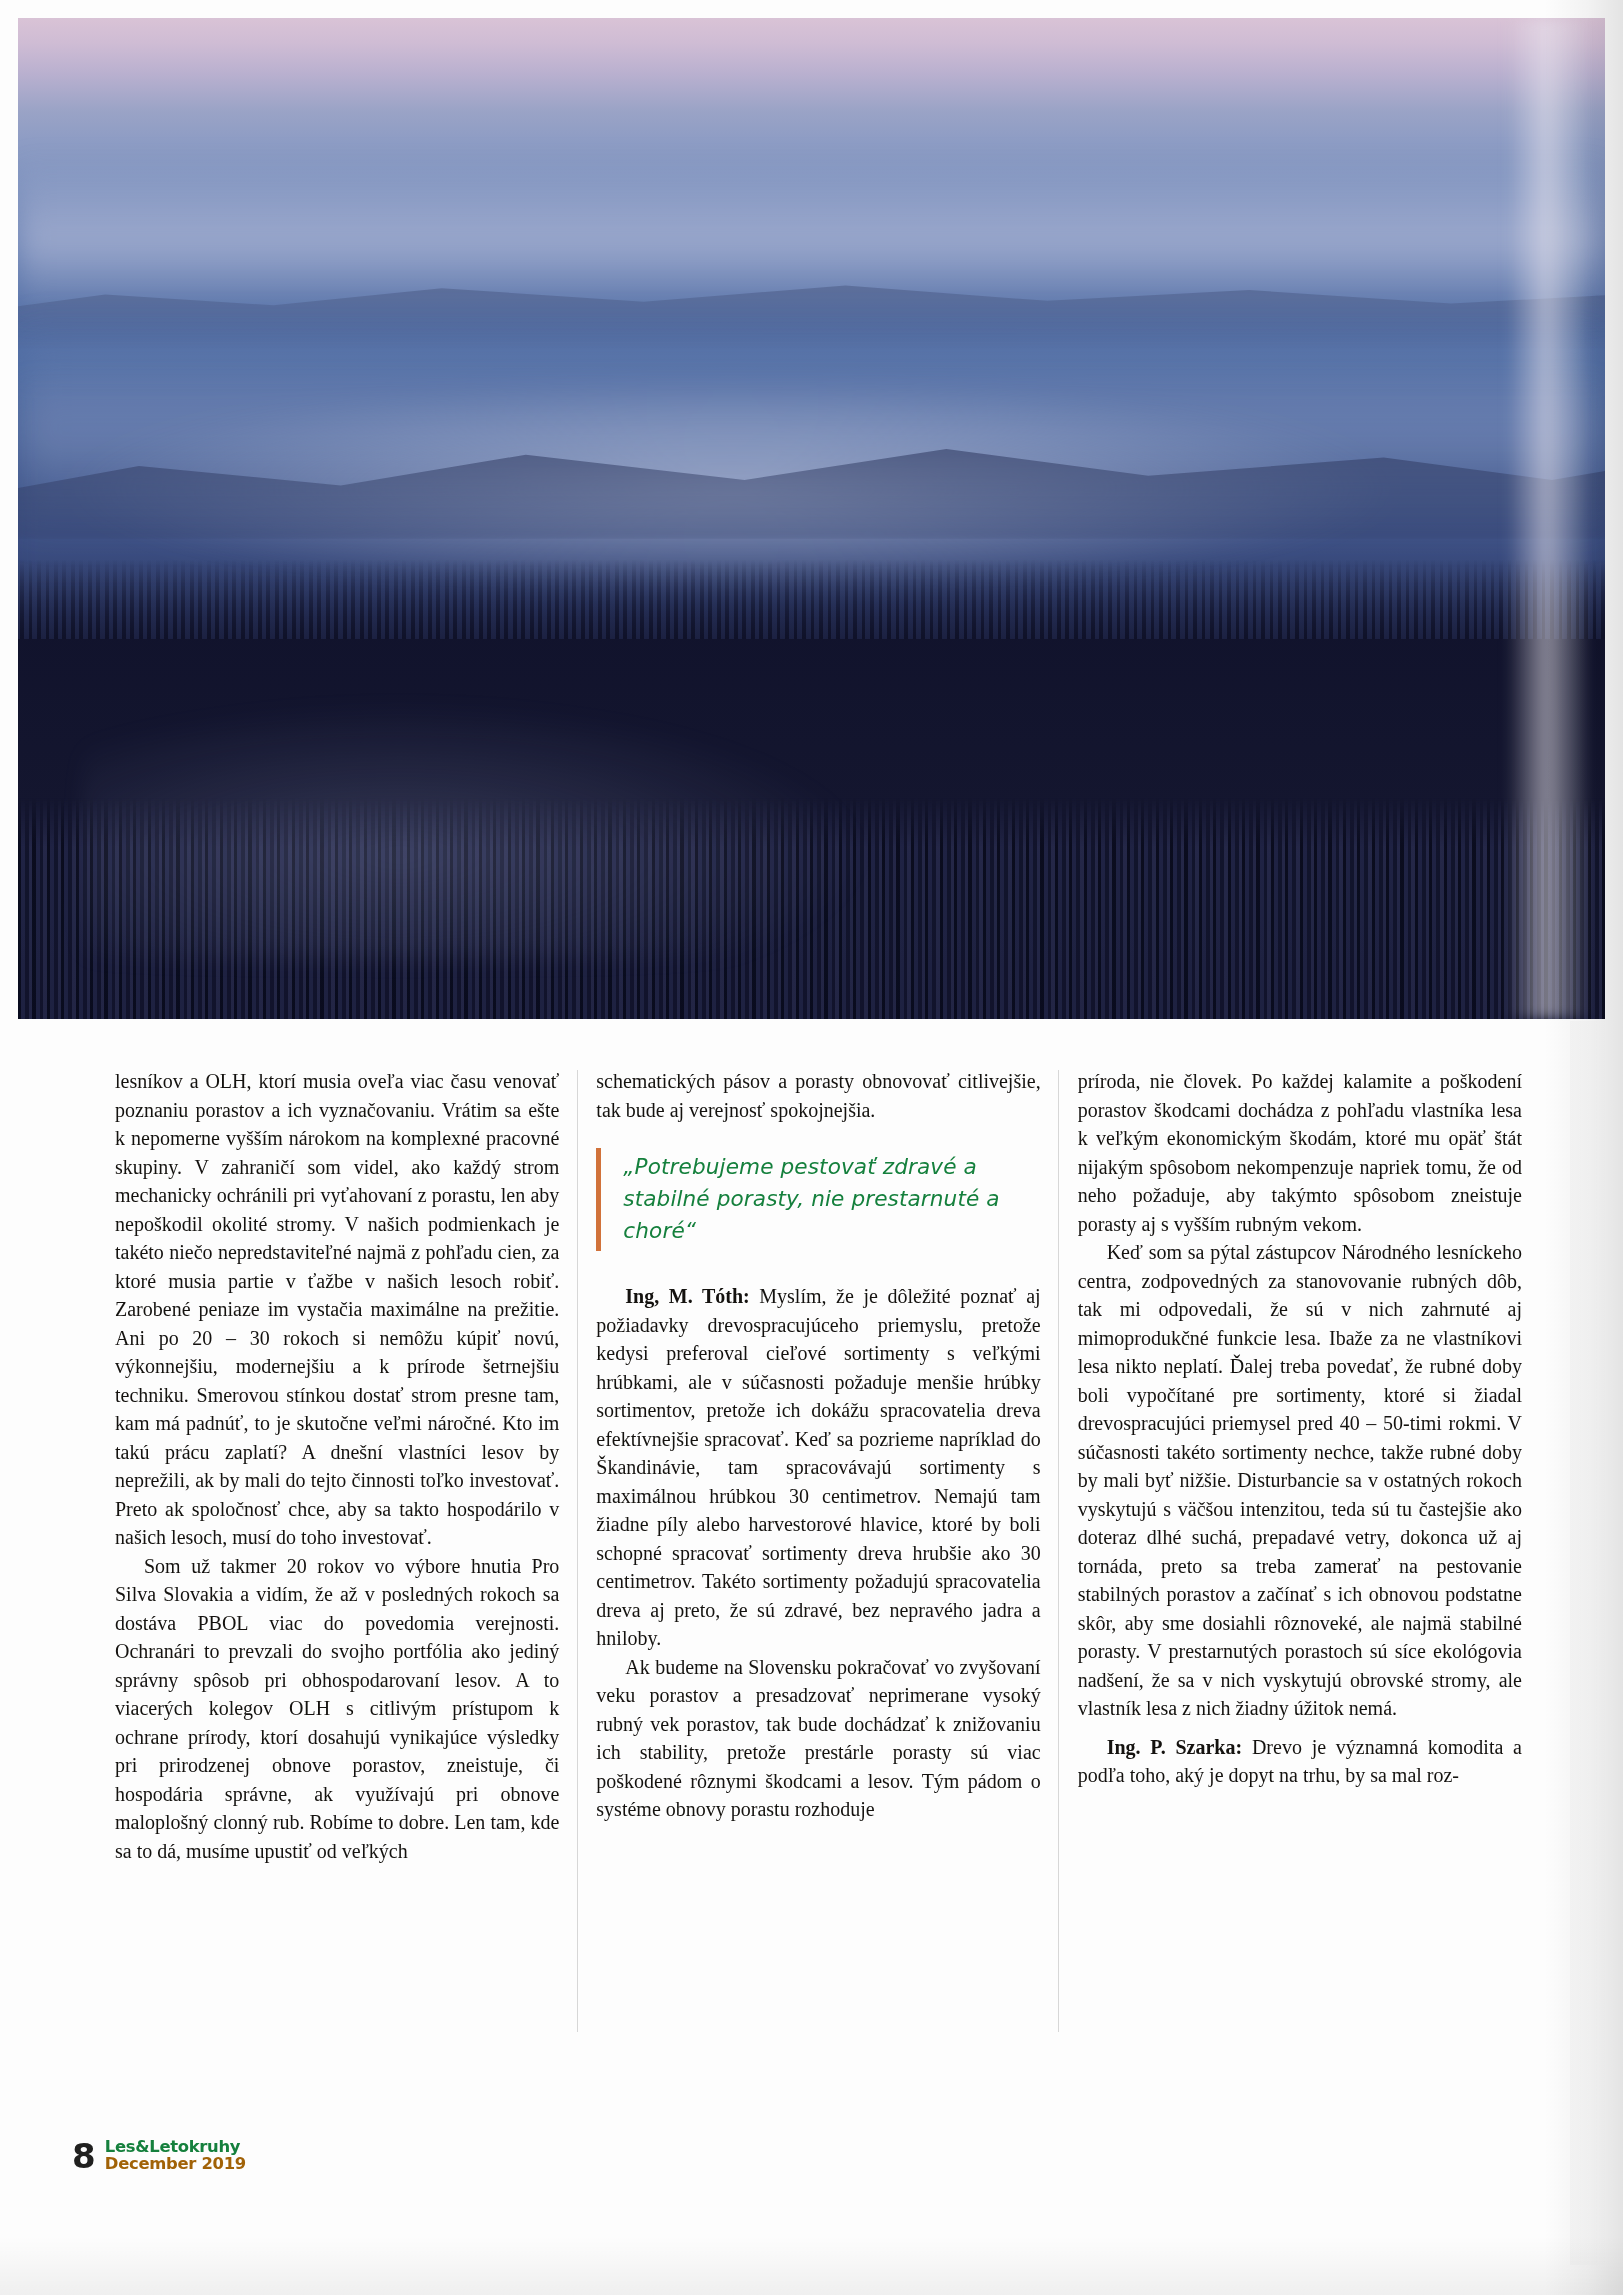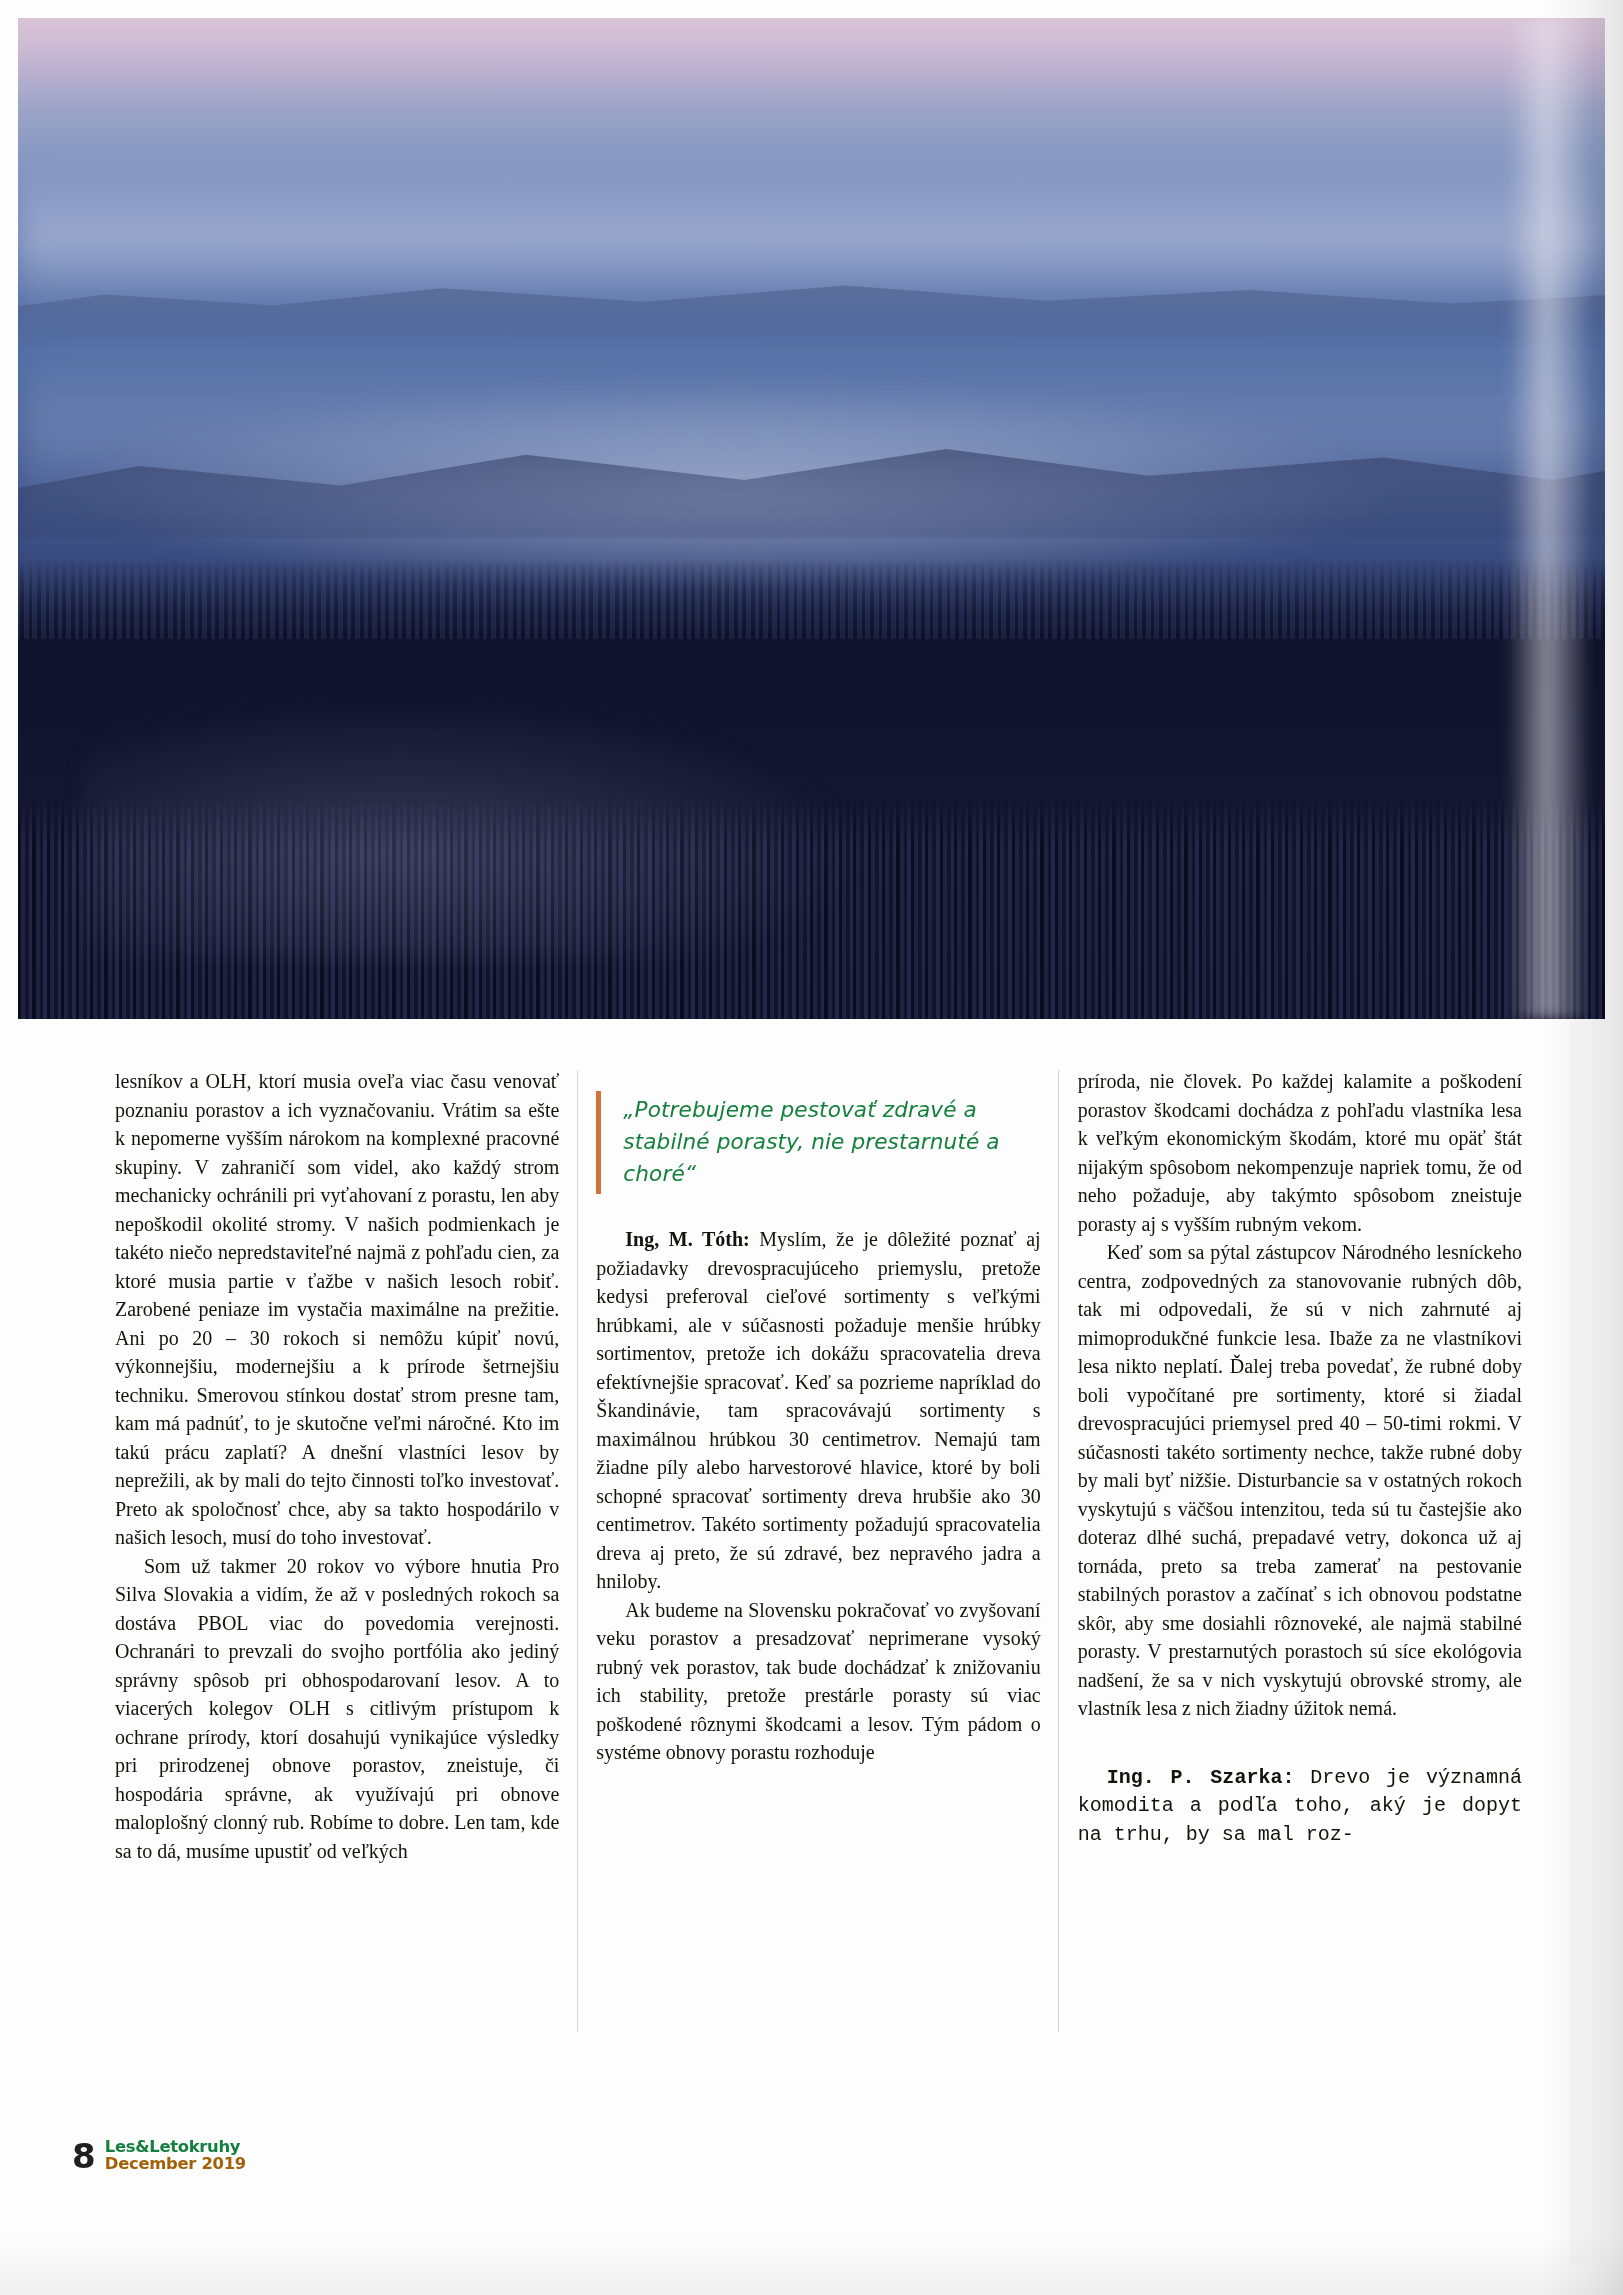--- a/index.html
+++ b/index.html
@@ -266,33 +266,34 @@
   <div class="columns">
 
     <div class="col">
       <div class="divider"></div>
       <p>lesníkov a OLH, ktorí musia oveľa viac času venovať poznaniu porastov a ich vyznačovaniu. Vrátim sa ešte k nepomerne vyšším nárokom na komplexné pracovné skupiny. V zahraničí som videl, ako každý strom mechanicky ochránili pri vyťahovaní z porastu, len aby nepoškodil okolité stromy. V našich podmienkach je takéto niečo nepredstaviteľné najmä z pohľadu cien, za ktoré musia partie v ťažbe v našich lesoch robiť. Zarobené peniaze im vystačia maximálne na prežitie. Ani po 20 – 30 rokoch si nemôžu kúpiť novú, výkonnejšiu, modernejšiu a k prírode šetrnejšiu techniku. Smerovou stínkou dostať strom presne tam, kam má padnúť, to je skutočne veľmi náročné. Kto im takú prácu zaplatí? A dnešní vlastníci lesov by neprežili, ak by mali do tejto činnosti toľko investovať. Preto ak spoločnosť chce, aby sa takto hospodárilo v našich lesoch, musí do toho investovať.</p>
       <p class="indent">Som už takmer 20 rokov vo výbore hnutia Pro Silva Slovakia a vidím, že až v posledných rokoch sa dostáva PBOL viac do povedomia verejnosti. Ochranári to prevzali do svojho portfólia ako jediný správny spôsob pri obhospodarovaní lesov. A to viacerých kolegov OLH s citlivým prístupom k ochrane prírody, ktorí dosahujú vynikajúce výsledky pri prirodzenej obnove porastov, zneistuje, či hospodária správne, ak využívajú pri obnove maloplošný clonný rub. Robíme to dobre. Len tam, kde sa to dá, musíme upustiť od veľkých</p>
     </div>
 
     <div class="col">
       <div class="divider"></div>
+      <p>schematických pásov a porasty obnovovať citlivejšie, tak bude aj verejnosť spokojnejšia.</p>
 
       <div class="pullquote">„Potrebujeme pestovať zdravé a stabilné porasty, nie prestarnuté a choré“</div>
 
       <p class="indent">
         <span class="speaker">Ing, M. Tóth:</span><span> Myslím, že je dôležité poznať aj požiadavky drevospracujúceho priemyslu, pretože kedysi preferoval cieľové sortimenty s veľkými hrúbkami, ale v súčasnosti požaduje menšie hrúbky sortimentov, pretože ich dokážu spracovatelia dreva efektívnejšie spracovať. Keď sa pozrieme napríklad do Škandinávie, tam spracovávajú sortimenty s maximálnou hrúbkou 30 centimetrov. Nemajú tam žiadne píly alebo harvestorové hlavice, ktoré by boli schopné spracovať sortimenty dreva hrubšie ako 30 centimetrov. Takéto sortimenty požadujú spracovatelia dreva aj preto, že sú zdravé, bez nepravého jadra a hniloby.</span>
       </p>
       <p class="indent">Ak budeme na Slovensku pokračovať vo zvyšovaní veku porastov a presadzovať neprimerane vysoký rubný vek porastov, tak bude dochádzať k znižovaniu ich stability, pretože prestárle porasty sú viac poškodené rôznymi škodcami a lesov. Tým pádom o systéme obnovy porastu rozhoduje</p>
     </div>
 
     <div class="col">
       <p>príroda, nie človek. Po každej kalamite a poškodení porastov škodcami dochádza z pohľadu vlastníka lesa k veľkým ekonomickým škodám, ktoré mu opäť štát nijakým spôsobom nekompenzuje napriek tomu, že od neho požaduje, aby takýmto spôsobom zneistuje porasty aj s vyšším rubným vekom.</p>
       <p class="indent">Keď som sa pýtal zástupcov Národného lesníckeho centra, zodpovedných za stanovovanie rubných dôb, tak mi odpovedali, že sú v nich zahrnuté aj mimoprodukčné funkcie lesa. Ibaže za ne vlastníkovi lesa nikto neplatí. Ďalej treba povedať, že rubné doby boli vypočítané pre sortimenty, ktoré si žiadal drevospracujúci priemysel pred 40 – 50-timi rokmi. V súčasnosti takéto sortimenty nechce, takže rubné doby by mali byť nižšie. Disturbancie sa v ostatných rokoch vyskytujú s väčšou intenzitou, teda sú tu častejšie ako doteraz dlhé suchá, prepadavé vetry, dokonca už aj tornáda, preto sa treba zamerať na pestovanie stabilných porastov a začínať s ich obnovou podstatne skôr, aby sme dosiahli rôznoveké, ale najmä stabilné porasty. V prestarnutých porastoch sú síce ekológovia nadšení, že sa v nich vyskytujú obrovské stromy, ale vlastník lesa z nich žiadny úžitok nemá.</p>
-      <p class="indent" style="margin-top:41px;font-family:Liberation Mono, monospace;">
+      <p class="indent" style="margin-top:10px;">
         <span class="speaker">Ing. P. Szarka:</span><span> Drevo je významná komodita a podľa toho, aký je dopyt na trhu, by sa mal roz-</span>
       </p>
     </div>
 
   </div>
 
   <div class="folio">
     <div class="folio-number">8</div>
     <div class="folio-lines">
       <div class="folio-brand">Les&amp;Letokruhy</div>

